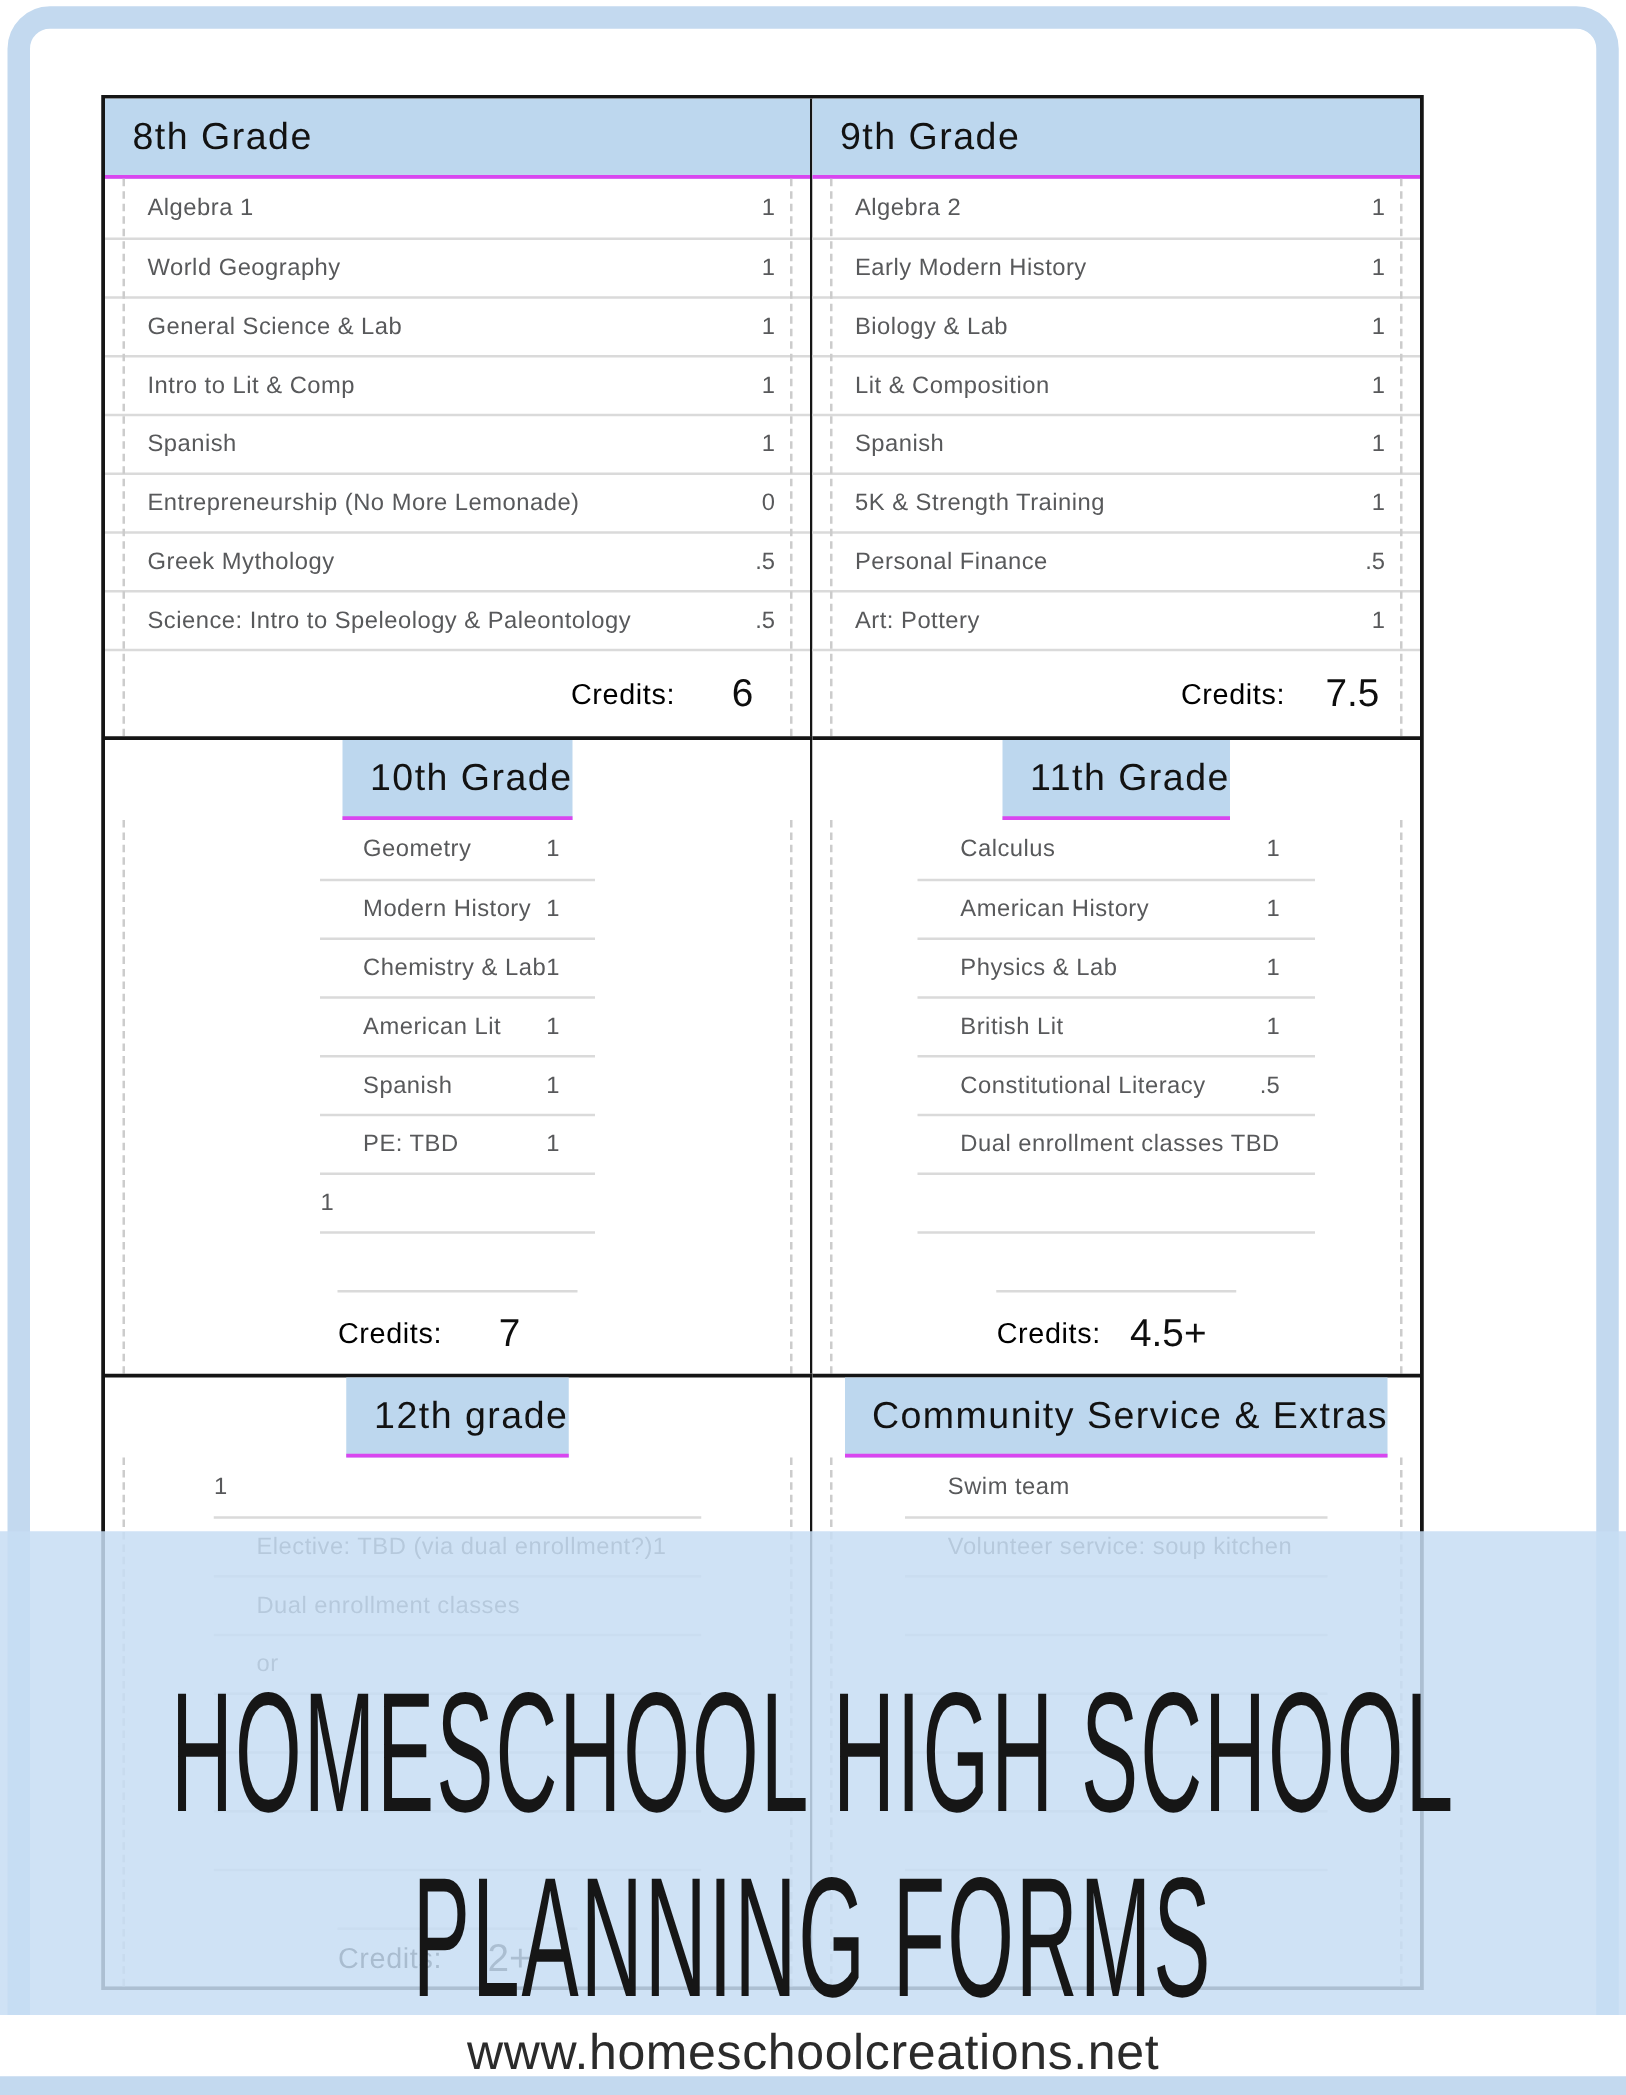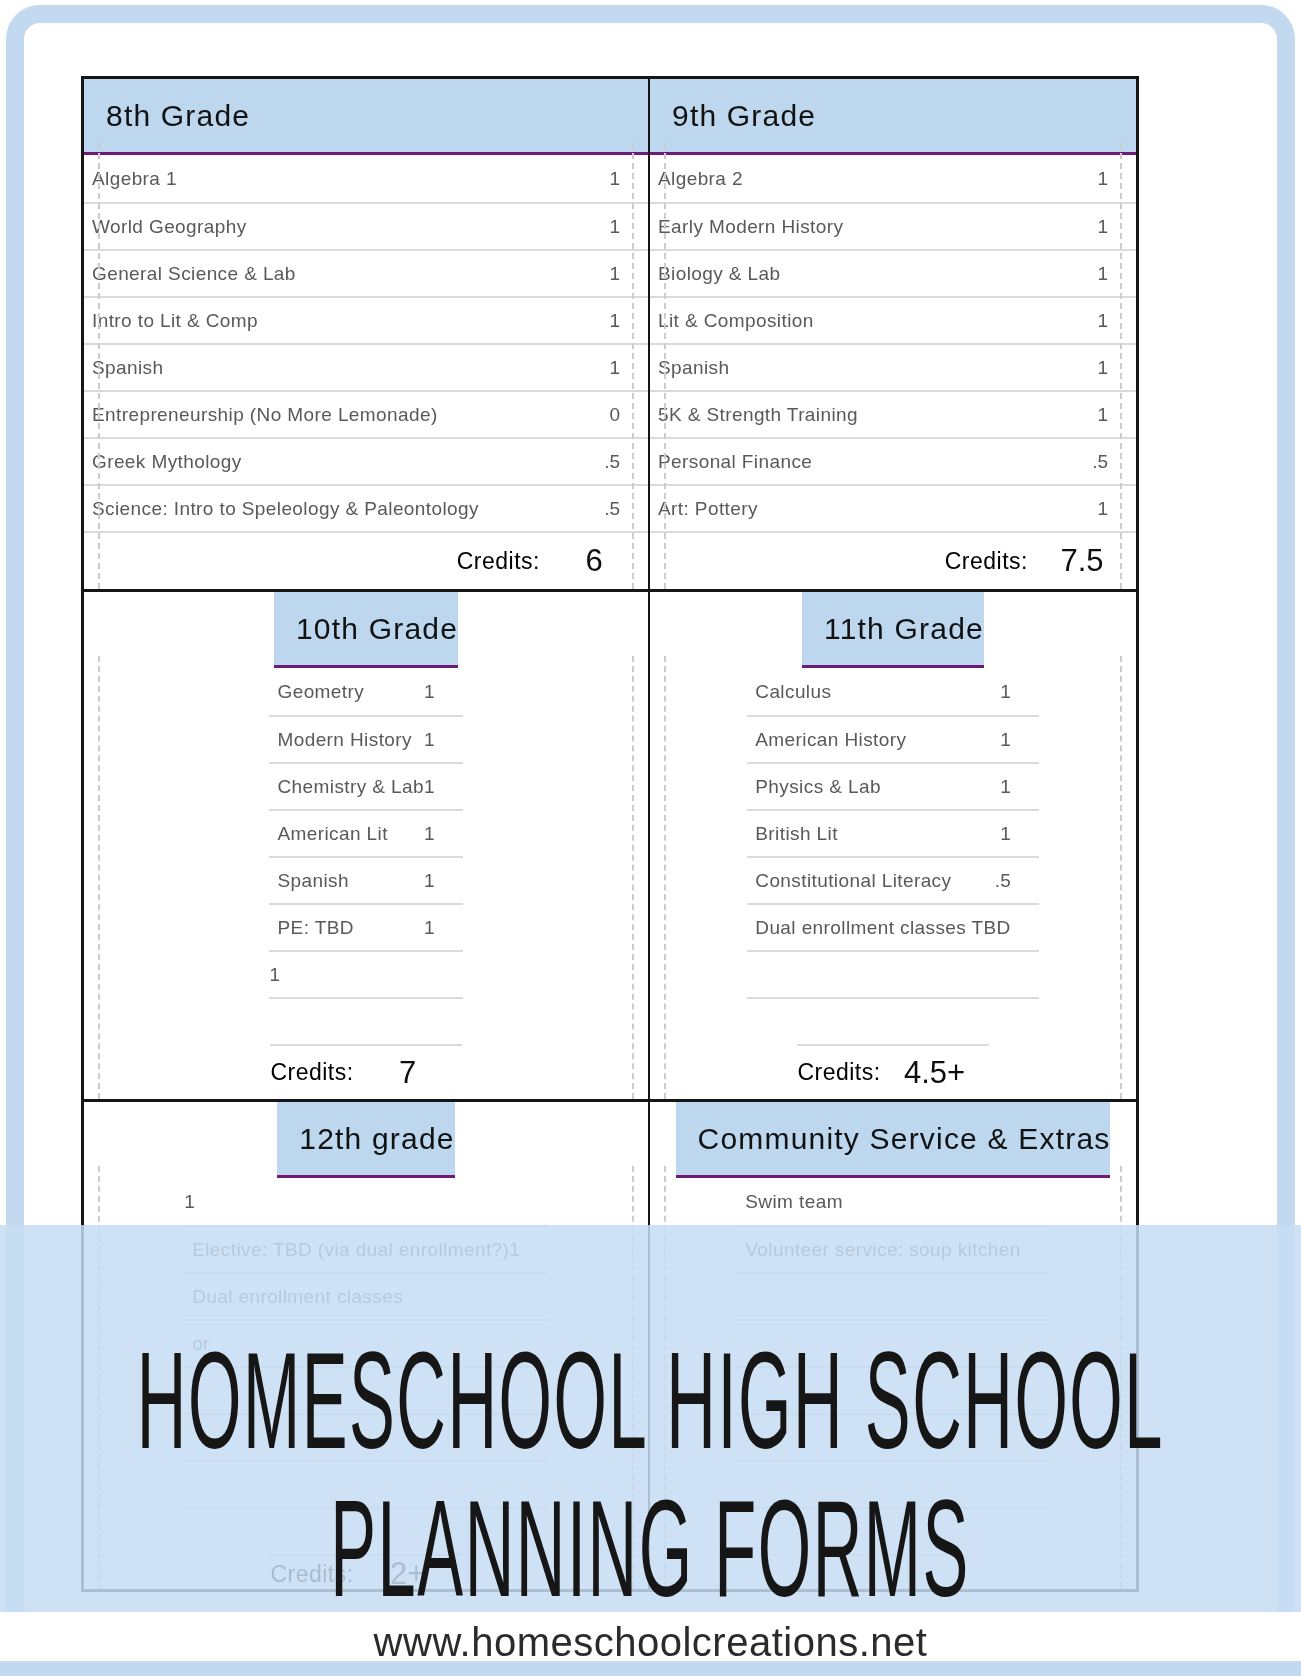--- a/index.html
+++ b/index.html
@@ -14,28 +14,28 @@
   }
   .grid {
     position:absolute; left:81px; top:76px; width:1058px;
     display:grid; grid-template-columns:566px 486px; grid-template-rows:510px 510px 490px;
     border:3px solid #151515; box-sizing:border-box; background:#ffffff; z-index:1;
   }
   .section { position:relative; display:flex; flex-direction:column; box-sizing:border-box; background:#fff; }
   .section.col-left { border-right:2px solid #151515; }
   .section.rown { border-top:3px solid #151515;align-items:center; }
   .sec-header {
-    height:76px; flex:0 0 auto; background:#bdd7ee; border-bottom:3px solid #701a75;
+    height:64px; flex:0 0 auto; background:#bdd7ee; border-bottom:3px solid #d946ef;
     box-sizing:border-box; display:flex; align-items:center; padding-left:22px;
   }
   .sec-title { font-size:30px; color:#121212; letter-spacing:1.2px; }
   .sec-rows { flex:0 0 auto; }
   .row { height:47px; display:flex; align-items:center; border-top:2px solid #dadada; box-sizing:border-box; }
   .sec-rows .row:first-child { border-top:none; }
-  .course { flex:1; padding-left:8px; font-size:19px; color:#58595b; letter-spacing:.4px; white-space:nowrap; overflow:hidden; }
+  .course { flex:1; padding-left:34px; font-size:19px; color:#58595b; letter-spacing:.4px; white-space:nowrap; overflow:hidden; }
   .credit { padding-right:28px; font-size:19px; color:#58595b; }
   .sec-credits {
     flex:1 1 auto; display:flex; align-items:center; justify-content:flex-end;
     border-top:2px solid #dadada; box-sizing:border-box;
   }
   .credits-label { font-size:23px; color:#000000; letter-spacing:.5px; }
   .credits-value { width:108px; text-align:center; font-size:31px; color:#0e0e0e; }
   .dash { position:absolute; top:64px; bottom:0; width:0; border-left:2px dashed #cccccc; pointer-events:none; }
   .dash.dl { left:14px; }
   .dash.dr { right:14px; }

